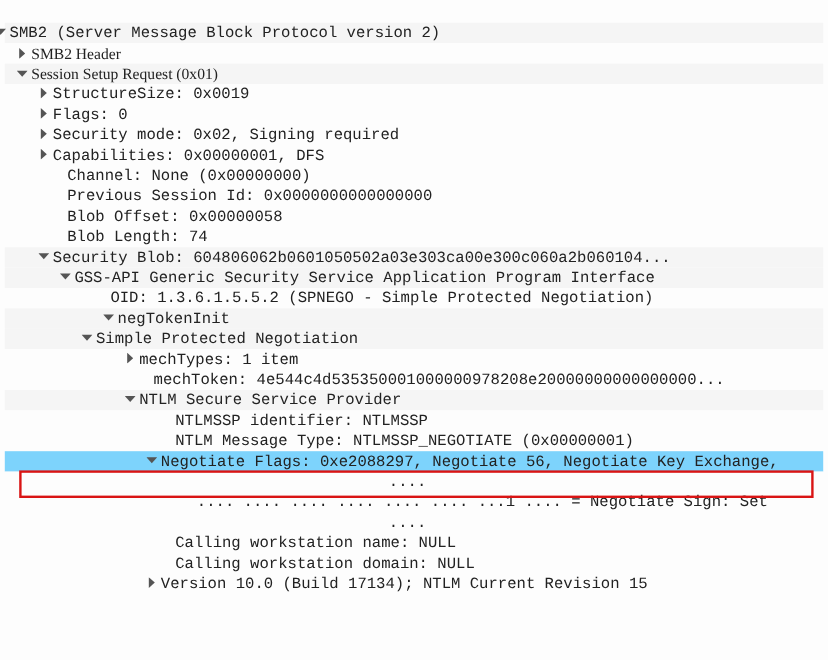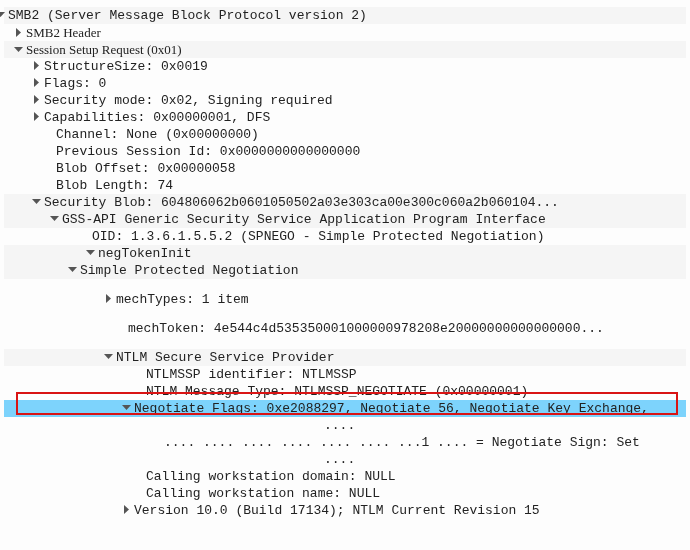--- a/index.html
+++ b/index.html
@@ -12,21 +12,21 @@
   }
   body {
     font-family: "Consolas", "Menlo", "Courier New", monospace;
     font-size: 13px;
     line-height: 17px;
     color: #222;
     position: relative;
   }
   .tree {
     position: absolute;
-    top: 4px;
+    top: 16px;
     left: 0;
     right: 0;
     padding: 3px 4px 6px 4px;
     box-sizing: border-box;
   }
   .caret {
     display: inline-block;
     vertical-align: top;
     margin-left: -12px;
     width: 12px;
@@ -49,21 +49,21 @@
   }
   .highlight {
     background: #7dd3fc;
   }
   .indent-0 { padding-left: 4px; }
   .indent-1 { padding-left: 22px; font-family: Liberation Serif, serif; }
   .indent-2 { padding-left: 40px; font-family: Liberation Mono, monospace; }
   .indent-3 { padding-left: 58px; font-family: Liberation Mono, monospace; }
   .indent-4 { padding-left: 76px; }
   .indent-5 { padding-left: 94px; }
-  .indent-6 { padding-left: 112px; margin-top: 12px; }
+  .indent-6 { padding-left: 112px; }
   .indent-7 { padding-left: 130px; }
   .indent-8 { padding-left: 148px; }
   .row { position: relative; }
   .redbox {
     position: absolute;
     border: 2px solid #d91414;
     pointer-events: none;
   }
 </style>
 </head>
@@ -193,28 +193,28 @@
 
   <div class="row stripe-1 indent-8" id="signrow">
     <span class="leaf-pad"></span><span>.... .... .... .... .... .... ...1 .... = Negotiate Sign: Set</span>
   </div>
 
   <div class="row stripe-1 indent-8" style="text-align:center; padding-left:0;">
     <span style="display:inline-block; width:100%; text-align:left; padding-left:320px;">....</span>
   </div>
 
   <div class="row stripe-1 indent-7">
+    <span class="leaf-pad"></span><span>Calling workstation name: NULL</span>
+  </div>
+
+  <div class="row stripe-1 indent-7">
     <span class="leaf-pad"></span><span>Calling workstation domain: NULL</span>
   </div>
 
   <div class="row stripe-1 indent-7">
-    <span class="leaf-pad"></span><span>Calling workstation name: NULL</span>
-  </div>
-
-  <div class="row stripe-1 indent-7">
     <span class="caret"><svg width="9" height="9">
           <path fill="#555" d="M2 0 L7 4.5 L2 9 Z"></path>
         </svg></span><span>Version 10.0 (Build 17134); NTLM Current Revision 15</span>
   </div>
 
 </div>
 
 <div class="redbox" id="redbox" style="left: 16px; top: 392px; width: 658px; height: 19px;"></div>
 
 </body></html>

